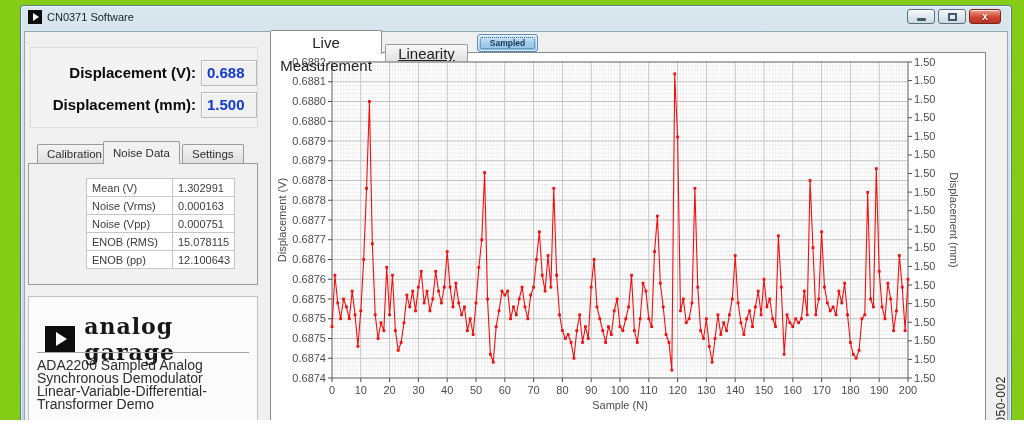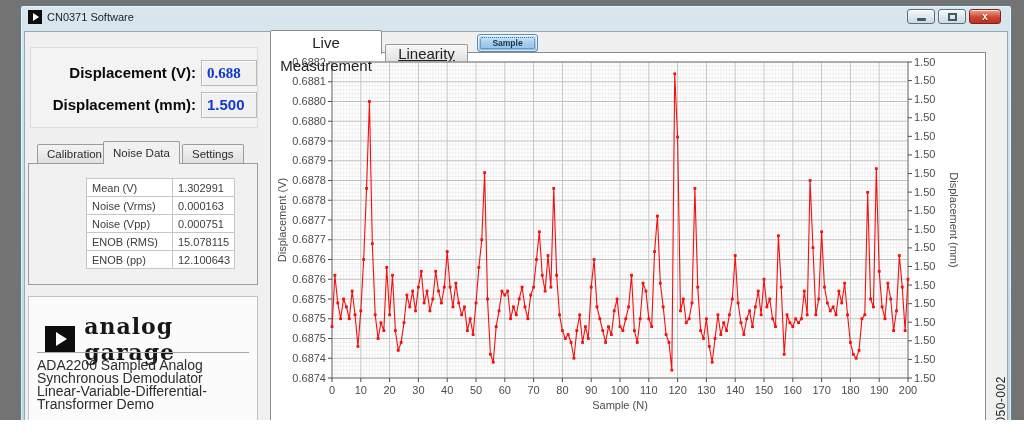--- a/index.html
+++ b/index.html
@@ -1,19 +1,19 @@
 <!DOCTYPE html>
 <html><head>
 <meta charset="utf-8">
 <style>
   * { margin:0; padding:0; box-sizing:border-box; }
   html,body { background:#ffffff; }
   #app {
     position:relative; width:1024px; height:420px; overflow:hidden;
-    font-family:"Liberation Sans", sans-serif; background:#737373;padding-left:8px;
+    font-family:"Liberation Sans", sans-serif; background:#84cc16;padding-left:8px;
   }
   
   .window {
     position:absolute; left:20px; top:5px; width:992px; height:433px;
     background:linear-gradient(#d9e6ee,#bed3dd);
     border:1px solid #557f8e; border-radius:3px 3px 0 0;
     box-shadow:inset 0 0 0 1px rgba(255,255,255,.55);
   }
   .titlebar { position:absolute; left:0; top:0; right:0; height:24px; }
   .app-icon {
@@ -45,21 +45,21 @@
     position:absolute; left:30px; top:47px; width:228px; height:81px;
     background:#f3f3f3; border:1px solid #dcdcdc;
   }
   .disp-label { position:absolute; width:166px; left:30px; text-align:right; font-size:15px; font-weight:bold; color:#0a0a0a; }
   .disp-label.row1 { top:64px; } .disp-label.row2 { top:96px; }
   .disp-value {
     position:absolute; left:201px; width:56px; height:26px; padding-left:5px;
     background:#f1f1f1; border:1px solid #b9b9b9; box-shadow:inset 1px 1px 0 #fdfdfd;
     font-size:15px; font-weight:bold; color:#1239cf; line-height:24px;
   }
-  .disp-value.row1 { top:60px;font-family:Liberation Serif, serif; } .disp-value.row2 { top:92px; }
+  .disp-value.row1 { top:60px; } .disp-value.row2 { top:92px; }
   
   .ltab { position:absolute; height:20px; top:144px; background:linear-gradient(#f4f4f4,#dedede);
     border:1px solid #9b9b9b; border-bottom:none; border-radius:2px 2px 0 0;
     font-size:11.5px; color:#2d2d2d; text-align:center; line-height:19px; padding:0 9px; }
   .ltab.active { top:141px; height:23px; background:#f1f1f1; z-index:3; line-height:22px; }
   .ltab-cal { left:30px;margin-left:7px; } .ltab-noise { left:103px; } .ltab-set { left:182px; }
   .lpanel { position:absolute; left:28px; top:163px; width:230px; height:122px;
     background:#f1f1f1; border:1px solid #9b9b9b; z-index:2; }
   .stats-table { position:absolute; left:86px; top:178px; border-collapse:collapse; z-index:4; background:#ffffff; }
   .stats-table td { border:1px solid #c6c6c6; font-size:11px; color:#3c3c3c; height:18px; padding:0 4px 0 5px;margin-left:23px; }
@@ -166,21 +166,21 @@
       <div>ADA2200 Sampled Analog Synchronous Demodulator</div>
       <div>Linear-Variable-Differential-Transformer Demo</div>
     </div>
   </div>
 
   <div class="rpanel"></div>
   <div class="rtab rtab-live">Live Measurement</div>
   <div class="rtab rtab-lin">Linearity</div>
   <div class="paused-btn">
     <div class="focus"></div>
-    <span>Sample</span>
+    <span>Sampled</span>
   </div>
 
   <svg id="chart-svg" width="712" height="380">
       <rect x="60" y="8" width="576" height="316" fill="#ffffff"></rect>
       <line x1="62.88" y1="8" x2="62.88" y2="324" stroke="#e9e9e9" stroke-width="0.6"></line>
       <line x1="65.76" y1="8" x2="65.76" y2="324" stroke="#e9e9e9" stroke-width="0.6"></line>
       <line x1="68.64" y1="8" x2="68.64" y2="324" stroke="#e9e9e9" stroke-width="0.6"></line>
       <line x1="71.52" y1="8" x2="71.52" y2="324" stroke="#e9e9e9" stroke-width="0.6"></line>
       <line x1="74.4" y1="8" x2="74.4" y2="324" stroke="#e9e9e9" stroke-width="0.6"></line>
       <line x1="77.28" y1="8" x2="77.28" y2="324" stroke="#e9e9e9" stroke-width="0.6"></line>

